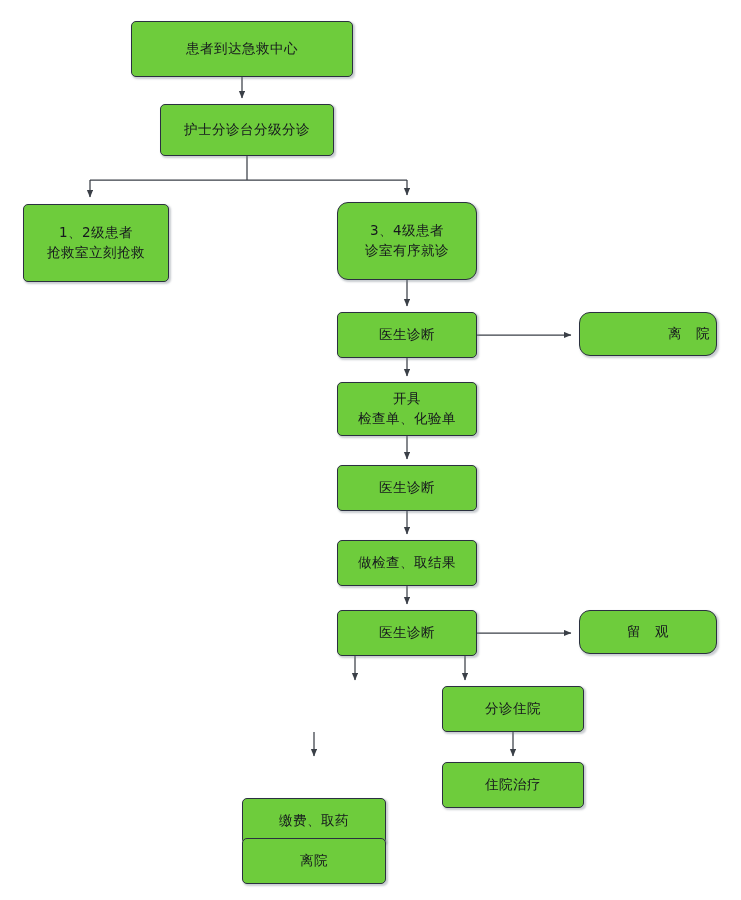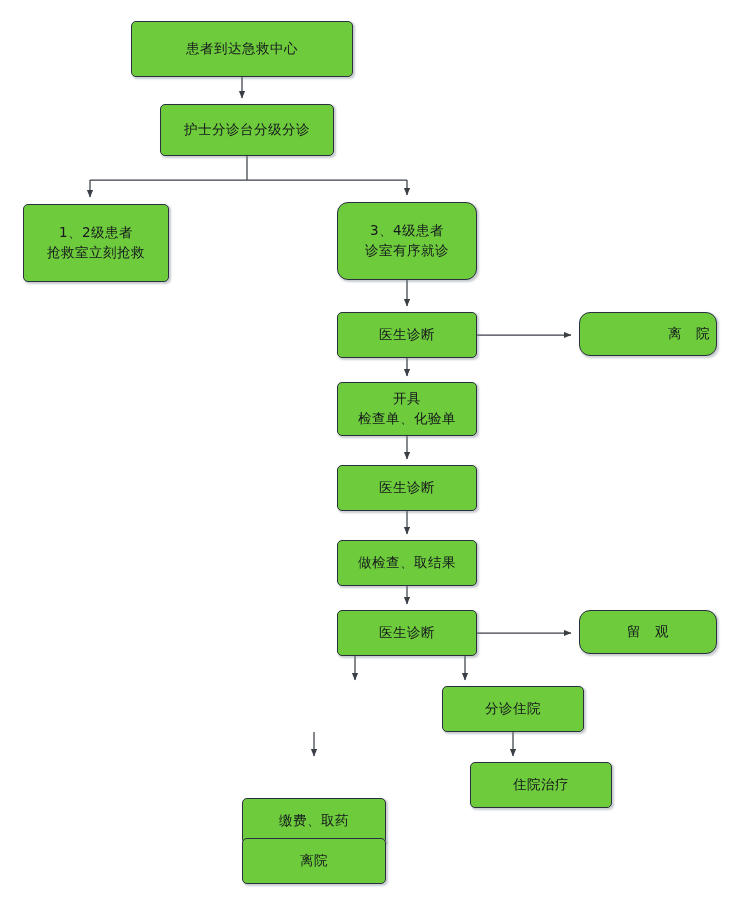--- a/index.html
+++ b/index.html
@@ -143,21 +143,21 @@
 
 
   <div class="node rounded" style="left:442px; top:686px; width:142px; height:46px;">
     <span class="node-label">分诊住院</span>
   </div>
 
   <div class="node rounded" style="left:242px; top:762px; width:144px; height:46px;margin-top:36px;">
     <span class="node-label">缴费、取药</span>
   </div>
 
-  <div class="node rounded" style="left:442px; top:762px; width:142px; height:46px;margin-left:28px;">
+  <div class="node rounded" style="left:442px; top:762px; width:142px; height:46px;">
     <span class="node-label">住院治疗</span>
   </div>
 
   <div class="node rounded" style="left:242px; top:838px; width:144px; height:46px;">
     <span class="node-label">离院</span>
   </div>
 
 </div>
 
 </body></html>

